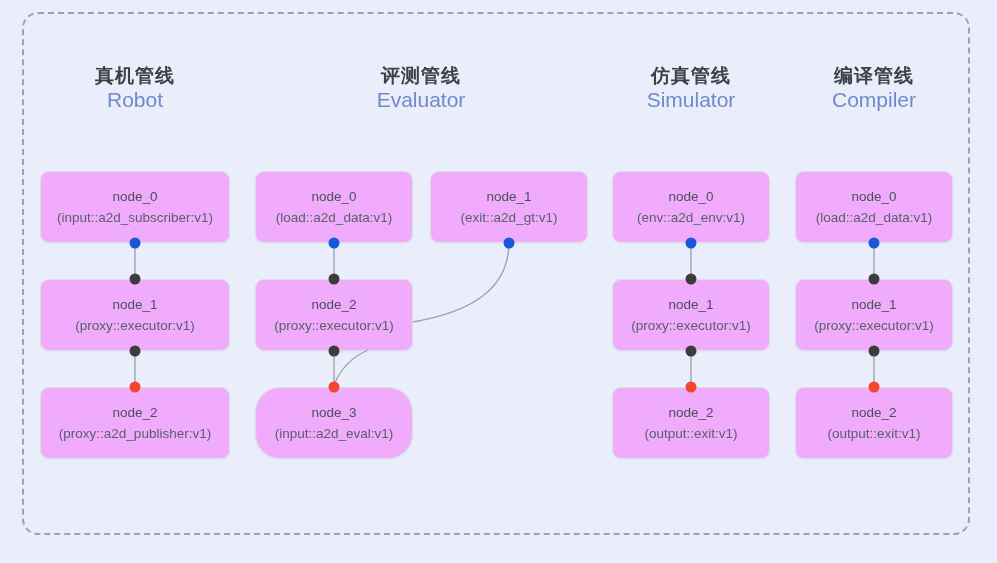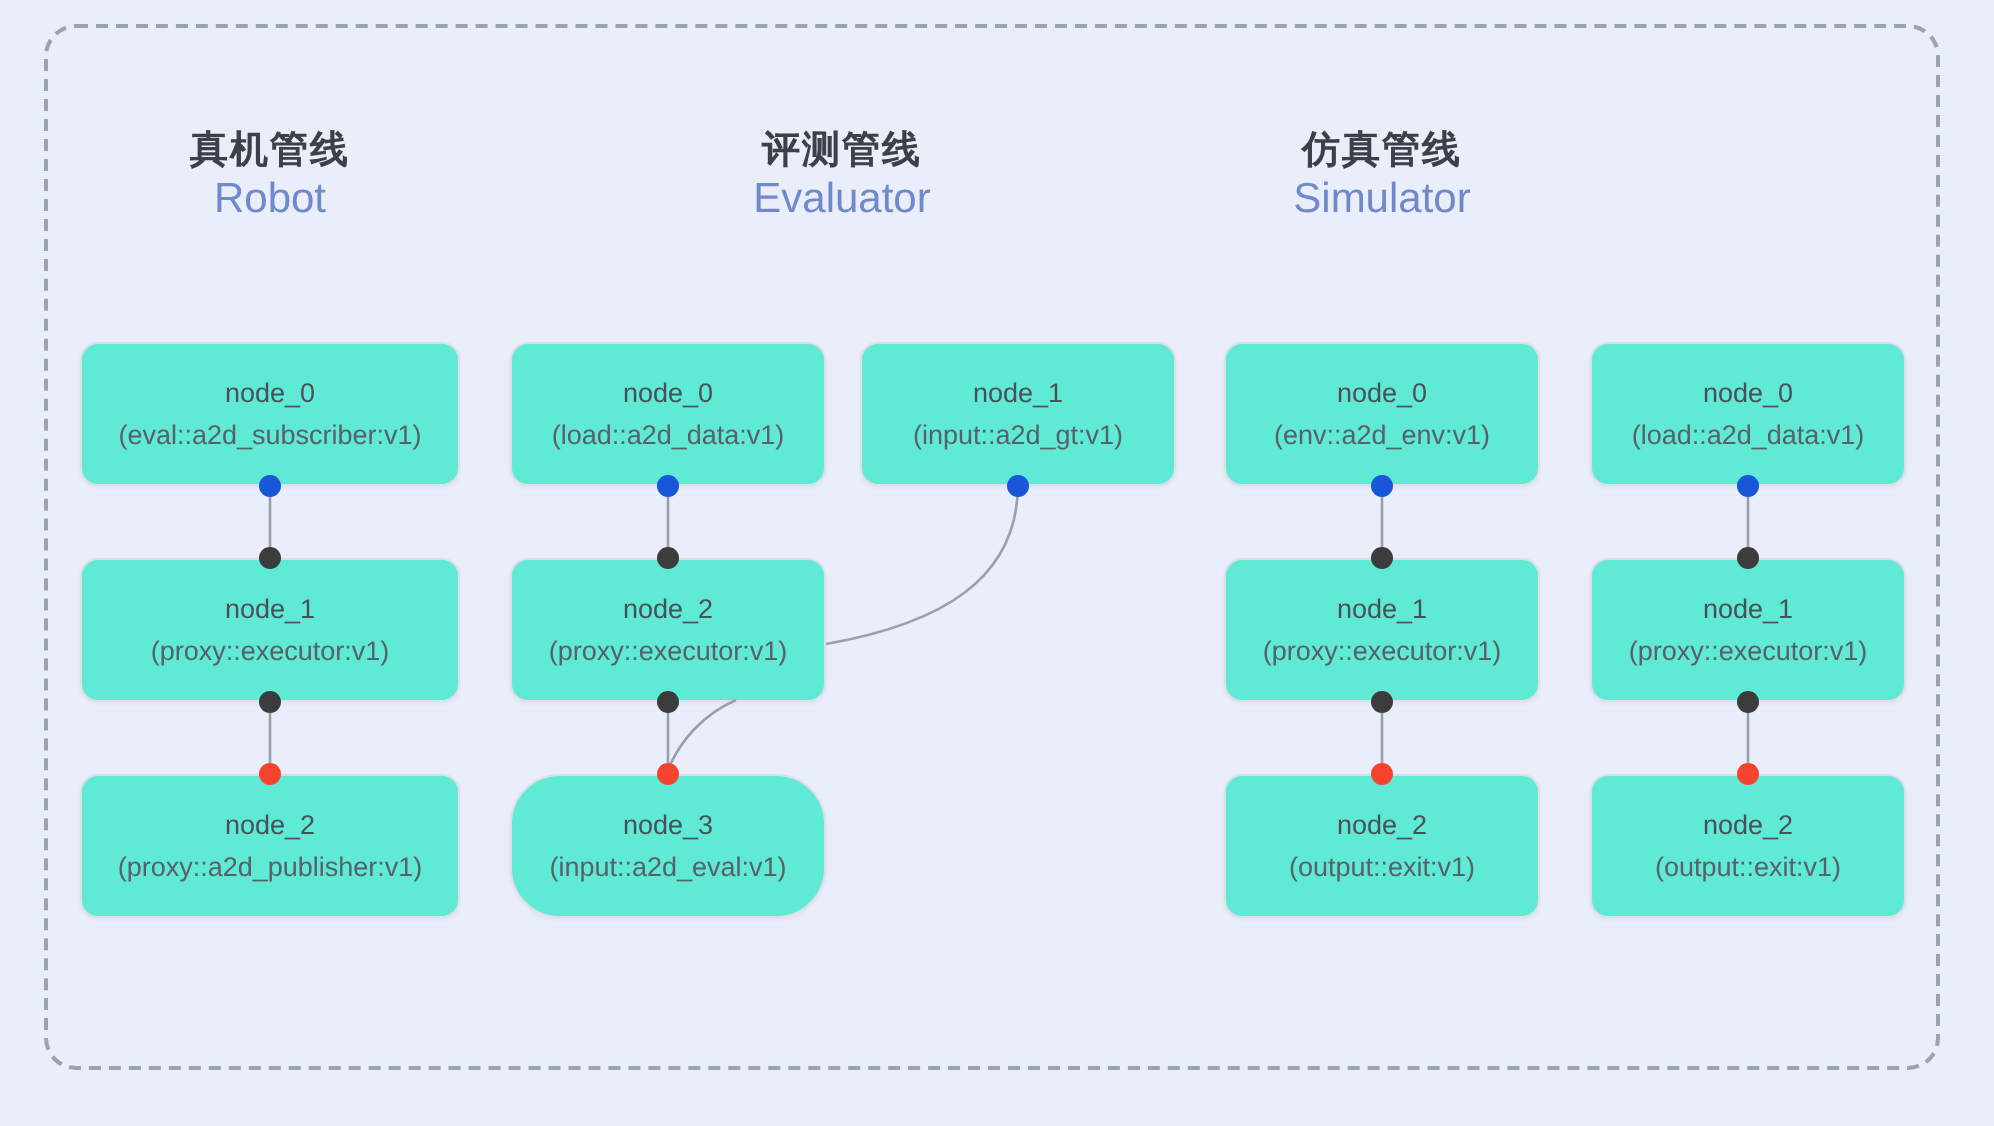--- a/index.html
+++ b/index.html
@@ -54,21 +54,21 @@
     font-weight: normal;
     color: #7089cb;
     line-height: 24px;
     white-space: nowrap;
   }
 
   
   .node {
     position: absolute;
     box-sizing: border-box;
-    background: #5eead4;
+    background: #f0abfc;
     border: 1px solid #dcdfe5;
     border-radius: 9px;
     display: flex;
     flex-direction: column;
     align-items: center;
     justify-content: center;
     box-shadow: 0 1px 2px rgba(30, 40, 70, 0.05);
   }
   .node-id {
     font-size: 13.5px;
@@ -136,24 +136,28 @@
   <div class="col-head" style="left:596px; top:64px; width:190px;">
     <div class="col-title-cn">仿真管线</div>
     <div class="col-title-en">Simulator</div>
   </div>
 
   <div class="col-head" style="left:326px; top:64px; width:190px;">
     <div class="col-title-cn">评测管线</div>
     <div class="col-title-en">Evaluator</div>
   </div>
 
+  <div class="col-head" style="left:779px; top:64px; width:190px;">
+    <div class="col-title-cn">编译管线</div>
+    <div class="col-title-en">Compiler</div>
+  </div>
 
   <div class="node" style="left:40px; top:171px; width:190px; height:72px;">
     <div class="node-id">node_0</div>
-    <div class="node-type">(eval::a2d_subscriber:v1)</div>
+    <div class="node-type">(input::a2d_subscriber:v1)</div>
   </div>
   <div class="port port-out-blue" style="left:135px; top:243px;"></div>
   <svg class="edges" viewBox="0 0 997 563">
     <line class="edge-line" x1="135" y1="243" x2="135" y2="279"></line>
   </svg>
   <div class="port port-in-dark" style="left:135px; top:279px;"></div>
 
   <div class="node" style="left:40px; top:279px; width:190px; height:72px;">
     <div class="node-id">node_1</div>
     <div class="node-type">(proxy::executor:v1)</div>
@@ -174,21 +178,21 @@
     <div class="node-type">(load::a2d_data:v1)</div>
   </div>
   <div class="port port-out-blue" style="left:334px; top:243px;"></div>
   <svg class="edges" viewBox="0 0 997 563">
     <line class="edge-line" x1="334" y1="243" x2="334" y2="279"></line>
   </svg>
   <div class="port port-in-dark" style="left:334px; top:279px;"></div>
 
   <div class="node" style="left:430px; top:171px; width:158px; height:72px;">
     <div class="node-id">node_1</div>
-    <div class="node-type">(input::a2d_gt:v1)</div>
+    <div class="node-type">(exit::a2d_gt:v1)</div>
   </div>
   <div class="port port-out-blue" style="left:509px; top:243px;"></div>
 
   <div class="node" style="left:255px; top:279px; width:158px; height:72px;">
     <div class="node-id">node_2</div>
     <div class="node-type">(proxy::executor:v1)</div>
   </div>
   <div class="port port-out-dark" style="left:334px; top:351px;"></div>
   <svg class="edges" viewBox="0 0 997 563">
     <line class="edge-line" x1="334" y1="351" x2="334" y2="387"></line>

